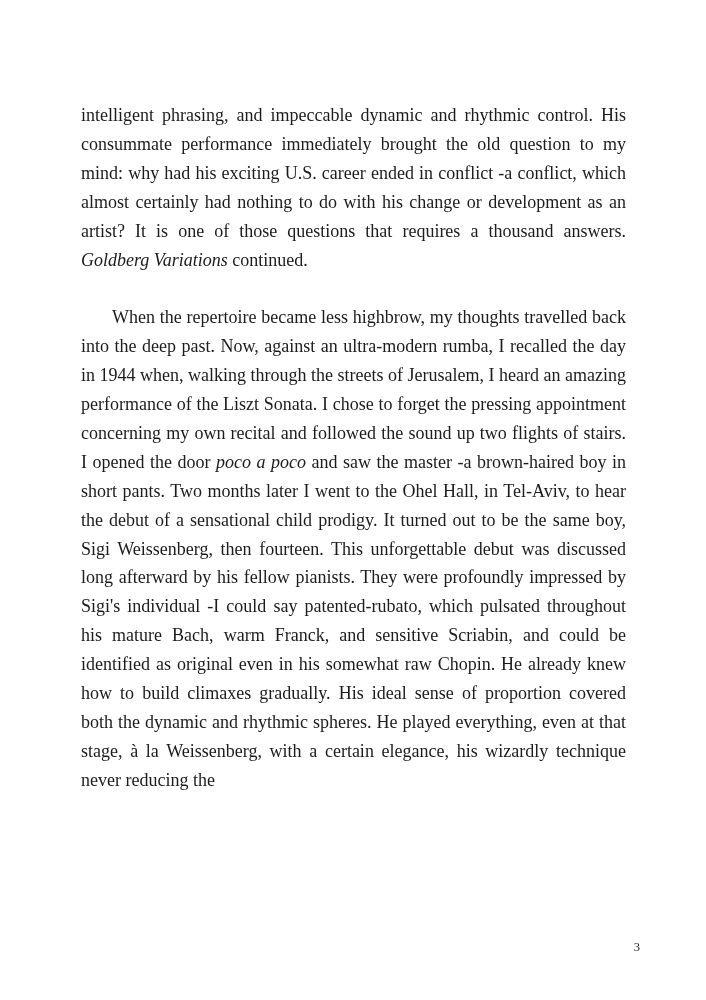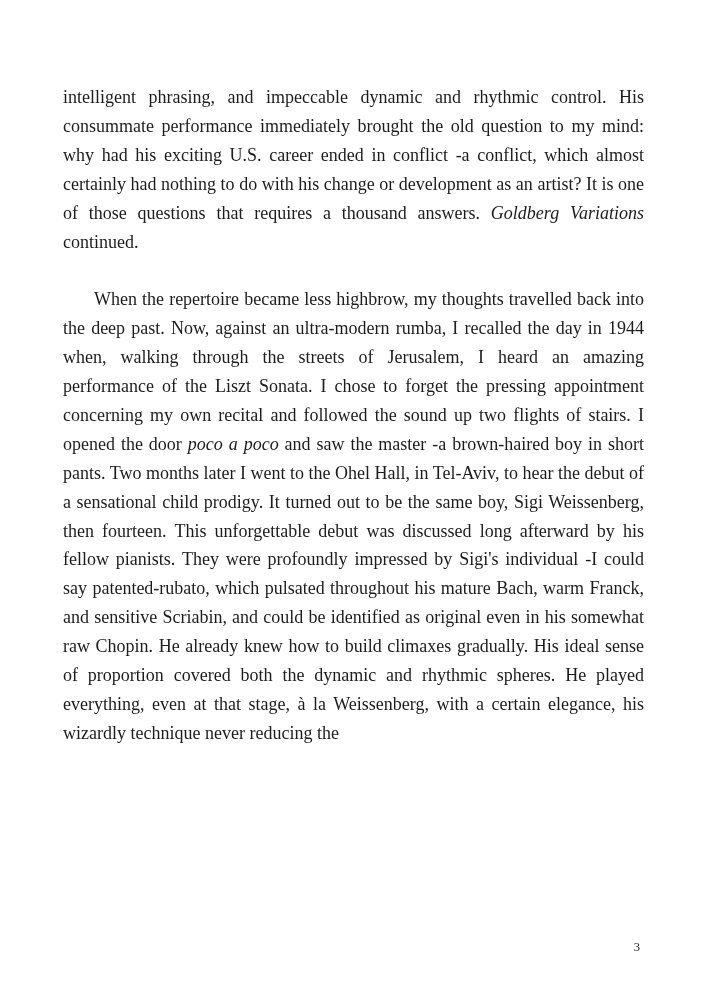--- a/index.html
+++ b/index.html
@@ -18,21 +18,21 @@
     position: absolute;
     left: 63px;
     top: 83px;
     width: 581px;
     color: #1c1c1c;
     font-size: 18px;
     line-height: 28.9px;
     text-align: justify;
   }
   .text-block p {
-    margin: 0;
+    margin: 18px;
   }
   .text-block p.indented {
     text-indent: 31px;
     margin-top: 28.9px;
   }
   .seg-italic {
     font-style: italic;
   }
   .page-number {
     position: absolute;

